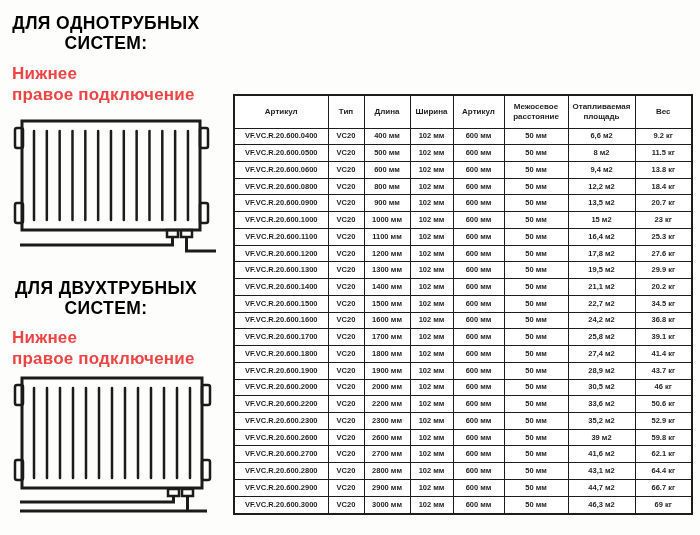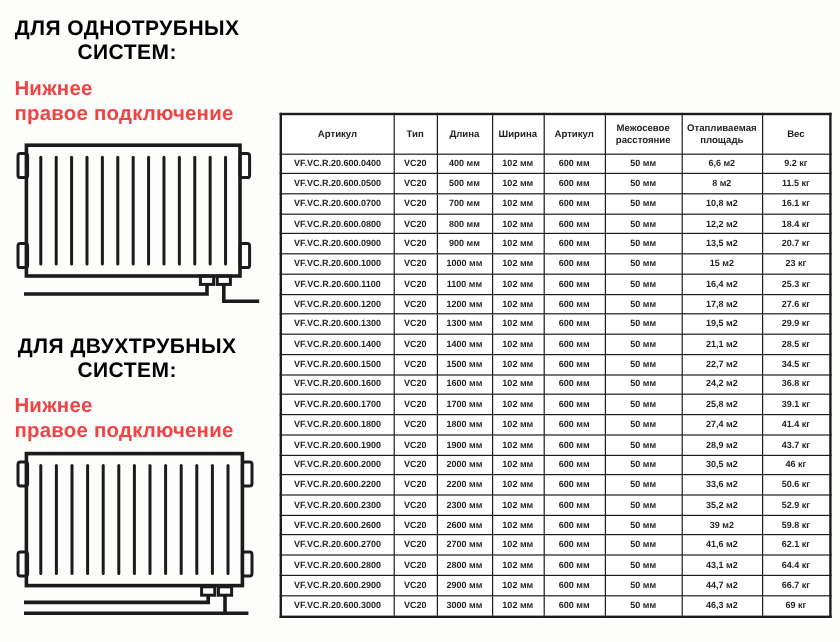--- a/index.html
+++ b/index.html
@@ -167,28 +167,28 @@
             <td>VF.VC.R.20.600.0500</td>
             <td>VC20</td>
             <td>500 мм</td>
             <td>102 мм</td>
             <td>600 мм</td>
             <td>50 мм</td>
             <td>8 м2</td>
             <td>11.5 кг</td>
           </tr>
           <tr>
-            <td>VF.VC.R.20.600.0700</td>
-            <td>VC20</td>
-            <td>700 мм</td>
-            <td>102 мм</td>
-            <td>600 мм</td>
-            <td>50 мм</td>
-            <td>10,8 м2</td>
-            <td>16.1 кг</td>
+            <td>VF.VC.R.20.600.0600</td>
+            <td>VC20</td>
+            <td>600 мм</td>
+            <td>102 мм</td>
+            <td>600 мм</td>
+            <td>50 мм</td>
+            <td>9,4 м2</td>
+            <td>13.8 кг</td>
           </tr>
           <tr>
             <td>VF.VC.R.20.600.0800</td>
             <td>VC20</td>
             <td>800 мм</td>
             <td>102 мм</td>
             <td>600 мм</td>
             <td>50 мм</td>
             <td>12,2 м2</td>
             <td>18.4 кг</td>
@@ -244,21 +244,21 @@
             <td>29.9 кг</td>
           </tr>
           <tr>
             <td>VF.VC.R.20.600.1400</td>
             <td>VC20</td>
             <td>1400 мм</td>
             <td>102 мм</td>
             <td>600 мм</td>
             <td>50 мм</td>
             <td>21,1 м2</td>
-            <td>28.5 кг</td>
+            <td>20.2 кг</td>
           </tr>
           <tr>
             <td>VF.VC.R.20.600.1500</td>
             <td>VC20</td>
             <td>1500 мм</td>
             <td>102 мм</td>
             <td>600 мм</td>
             <td>50 мм</td>
             <td>22,7 м2</td>
             <td>34.5 кг</td>

